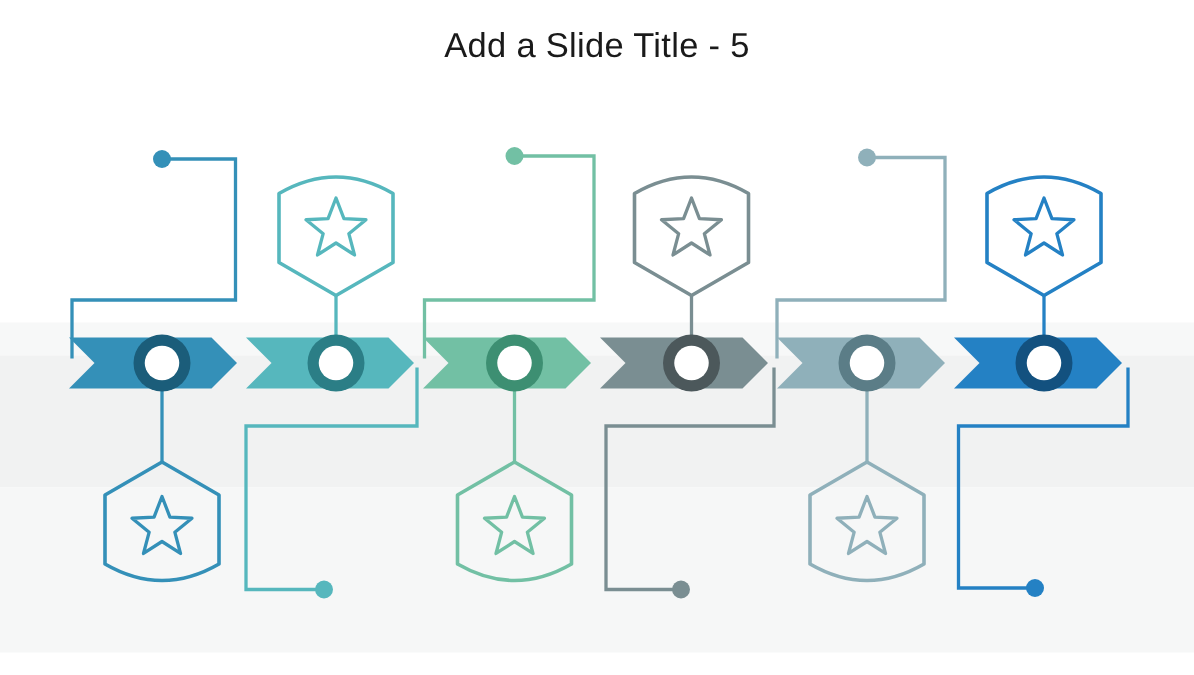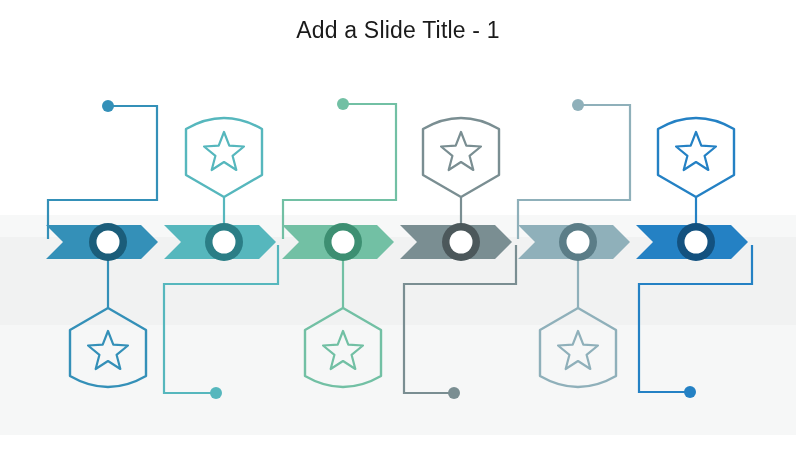--- a/index.html
+++ b/index.html
@@ -61,21 +61,21 @@
 </style>
 </head>
 <body>
 
 <div id="slide">
 
   <div class="band band-upper"></div>
   <div class="band band-mid"></div>
   <div class="band band-lower"></div>
 
-  <div id="title">Add a Slide Title - 1</div>
+  <div id="title">Add a Slide Title - 5</div>
 
   <svg id="diagram" width="796" height="450" viewBox="0 0 796 450">
     <g id="diagram-layer">
         <g>
           <g>
             <path d="M108,106 L157,106 L157,200 L48,200 L48,239" fill="none" stroke="#3490b8" stroke-width="2.2" stroke-linecap="butt" stroke-linejoin="miter"></path>
             <circle cx="108" cy="106" r="6" fill="#3490b8"></circle>
           </g>
           <line x1="108" y1="242" x2="108" y2="308" stroke="#3490b8" stroke-width="2.2"></line>
           <path d="M70,376 Q108,398 146,376 L146,330 L108,308 L70,330 Z" fill="none" stroke="#3490b8" stroke-width="2.4" stroke-linejoin="round"></path>

